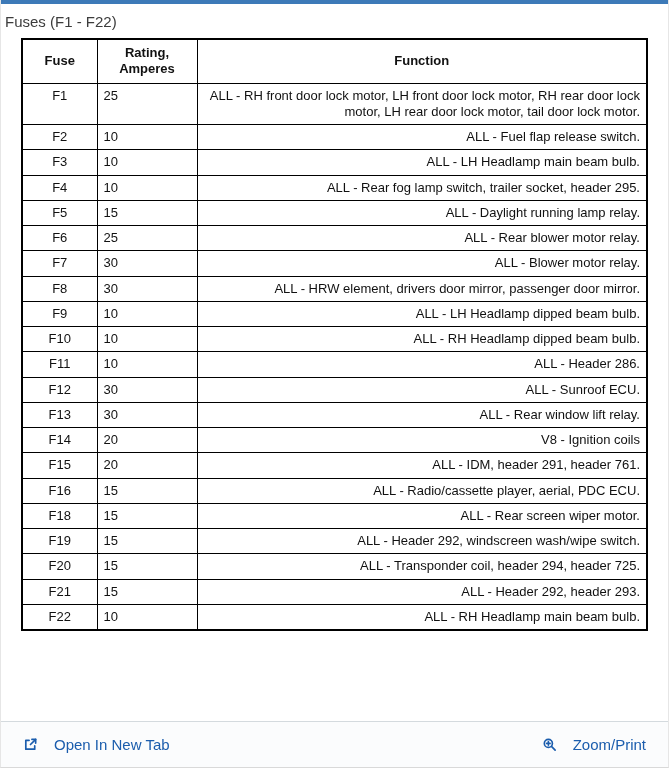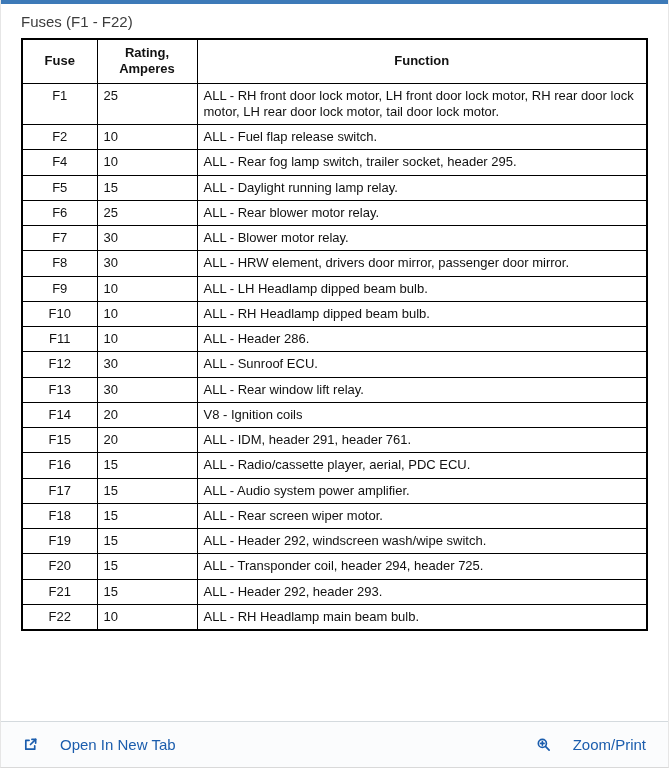--- a/index.html
+++ b/index.html
@@ -21,21 +21,21 @@
   }
   .accent-bar {
     height: 4px;
     width: 100%;
     background: #3d7ab8;
     flex: 0 0 auto;
   }
   .page-title {
     font-size: 15px;
     color: #3c3c3c;
-    padding: 9px 20px 8px 20px;
+    padding: 9px 20px 8px 4px;
   }
   .table-wrap { padding: 0 20px; flex: 1 1 auto; }
   table.fuse-table {
     width: 100%;
     border-collapse: collapse;
     border: 2px solid #000000;
     font-size: 13px;
     color: #111111;
   }
   table.fuse-table th,
@@ -44,21 +44,21 @@
     line-height: 1.25;
   }
   table.fuse-table th {
     font-weight: bold;
     vertical-align: middle;
     padding: 5px 6px;
   }
   th.col-fuse, td.col-fuse     { width: 75px;  text-align: center; }
   th.col-rating, td.col-rating { width: 100px; }
   th.col-function { text-align: center; padding-left: 9px; }
-  td.col-function { text-align: left; }
+  td.col-function { text-align: right; }
   table.fuse-table td {
     vertical-align: top;
     padding: 4px 6px;
   }
   td.col-function { padding-left: 9px; padding-right: 8px; }
   .footer {
     flex: 0 0 auto;
     margin-top: auto;
     height: 46px;
     background: #fbfcfd;
@@ -67,21 +67,21 @@
     align-items: center;
     justify-content: space-between;
     padding: 0 22px;
   }
   .footer a {
     color: #1b5dad;
     font-size: 15px;
     text-decoration: none;
     display: inline-flex;
     align-items: center;
-    gap: 22px;
+    gap: 16px;
     cursor: pointer;
   }
   .footer a .icn { display: inline-flex; align-items: center; }
   .footer a svg { display: block; }
 </style>
 </head>
 <body>
 
 <div class="widget">
   <div class="accent-bar"></div>
@@ -102,20 +102,25 @@
             <td class="col-fuse">F1</td>
             <td class="col-rating">25</td>
             <td class="col-function">ALL - RH front door lock motor, LH front door lock motor, RH rear door lock motor, LH rear door lock motor, tail door lock motor.</td>
           </tr>
           <tr>
             <td class="col-fuse">F2</td>
             <td class="col-rating">10</td>
             <td class="col-function">ALL - Fuel flap release switch.</td>
           </tr>
           <tr>
+            <td class="col-fuse">F3</td>
+            <td class="col-rating">10</td>
+            <td class="col-function">ALL - LH Headlamp main beam bulb.</td>
+          </tr>
+          <tr>
             <td class="col-fuse">F4</td>
             <td class="col-rating">10</td>
             <td class="col-function">ALL - Rear fog lamp switch, trailer socket, header 295.</td>
           </tr>
           <tr>
             <td class="col-fuse">F5</td>
             <td class="col-rating">15</td>
             <td class="col-function">ALL - Daylight running lamp relay.</td>
           </tr>
           <tr>
@@ -165,25 +170,20 @@
           </tr>
           <tr>
             <td class="col-fuse">F15</td>
             <td class="col-rating">20</td>
             <td class="col-function">ALL - IDM, header 291, header 761.</td>
           </tr>
           <tr>
             <td class="col-fuse">F16</td>
             <td class="col-rating">15</td>
             <td class="col-function">ALL - Radio/cassette player, aerial, PDC ECU.</td>
-          </tr>
-          <tr>
-            <td class="col-fuse">F17</td>
-            <td class="col-rating">15</td>
-            <td class="col-function">ALL - Audio system power amplifier.</td>
           </tr>
           <tr>
             <td class="col-fuse">F18</td>
             <td class="col-rating">15</td>
             <td class="col-function">ALL - Rear screen wiper motor.</td>
           </tr>
           <tr>
             <td class="col-fuse">F19</td>
             <td class="col-rating">15</td>
             <td class="col-function">ALL - Header 292, windscreen wash/wipe switch.</td>

